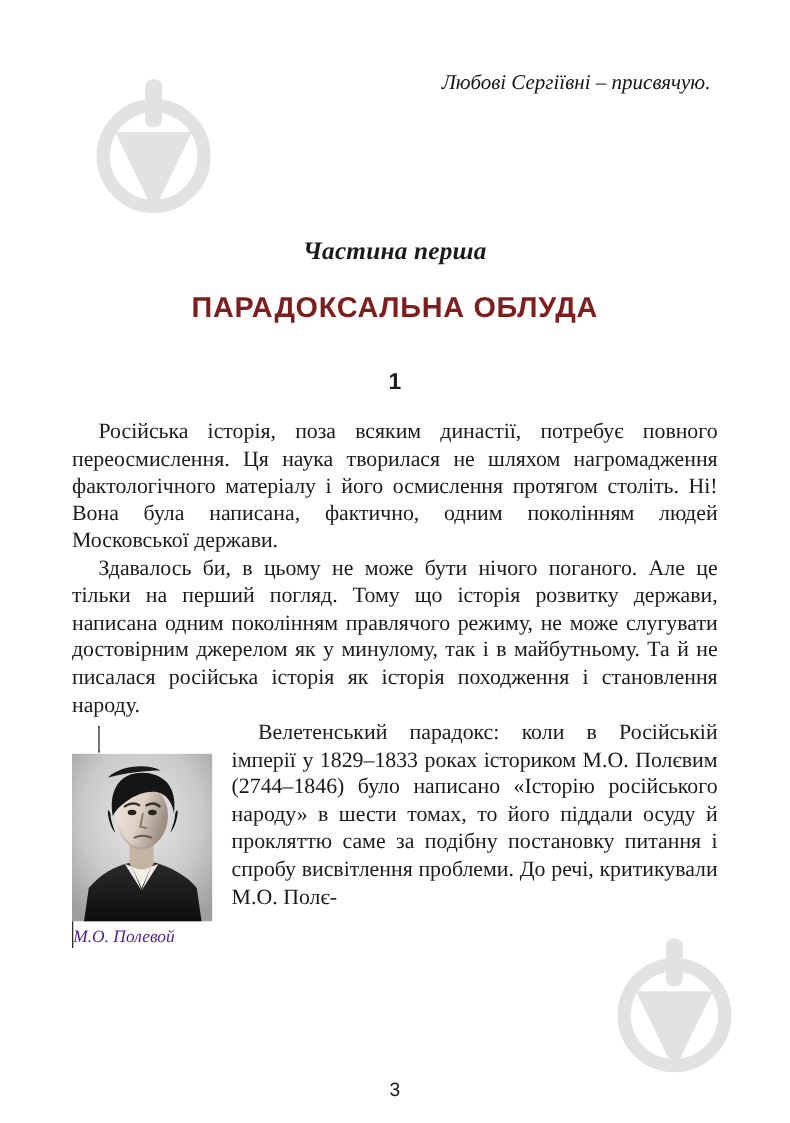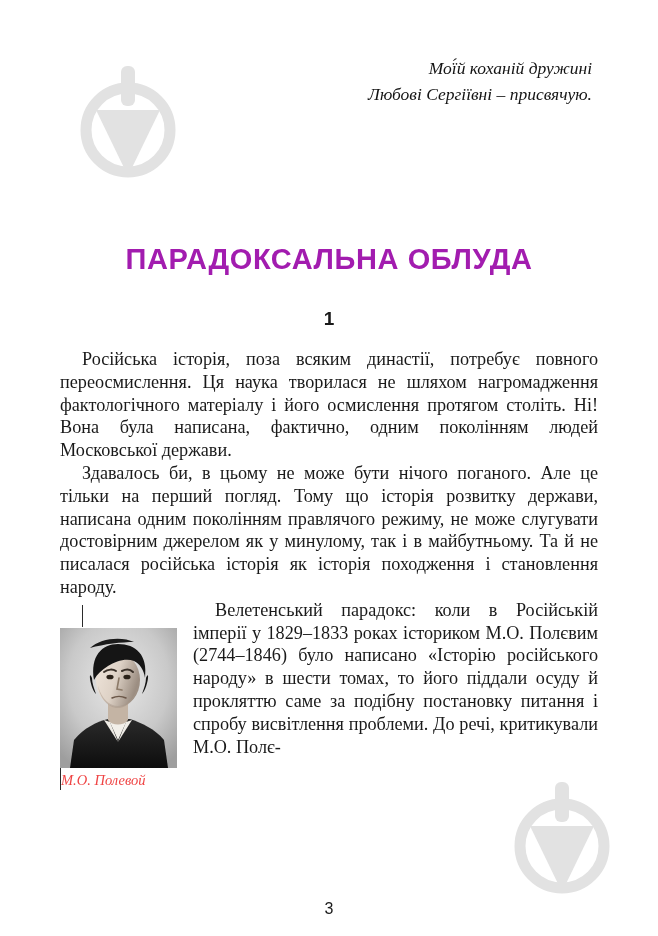--- a/index.html
+++ b/index.html
@@ -59,23 +59,23 @@
     letter-spacing: 0.2px;
   }
   #part-title {
     position: absolute;
     left: 0;
     top: 243px;
     width: 658px;
     text-align: center;
     font-family: "Liberation Sans", "DejaVu Sans", sans-serif;
     font-weight: bold;
-    font-size: 29px;
+    font-size: 24px;
     letter-spacing: 0.6px;
-    color: #a21caf;
+    color: #7f1d1d;
   }
   #chapter-number {
     position: absolute;
     left: 0;
     top: 308px;
     width: 658px;
     text-align: center;
     font-family: "Liberation Sans", "DejaVu Sans", sans-serif;
     font-weight: bold;
     font-size: 19px;
@@ -114,21 +114,21 @@
   }
   #portrait-frame svg { display: block; width: 117px; height: 140px; }
   #portrait-caption {
     margin-top: 8px;
     width: 119px;
     text-align: center;
     font-style: italic;
     font-size: 14.5px;
     text-indent: 0;
     white-space: nowrap;
-    color: #ef4444;
+    color: #4c1d95;
   }
 
   
   #page-number {
     position: absolute;
     left: 0;
     top: 900px;
     width: 658px;
     text-align: center;
     font-family: "Liberation Sans", "DejaVu Sans", sans-serif;
@@ -151,24 +151,24 @@
 
   <div class="watermark" id="watermark-bottom">
     <svg viewBox="0 0 112 132" xmlns="http://www.w3.org/2000/svg">
       <circle cx="56" cy="78" r="42" fill="none" stroke="#e2e2e2" stroke-width="11"></circle>
       <rect x="49" y="14" width="14" height="40" rx="6" fill="#e2e2e2"></rect>
       <path d="M24 58 L88 58 L56 124 Z" fill="#e2e2e2"></path>
     </svg>
   </div>
 
   <div id="dedication">
-    <div class="ded-line">Мої́й коханій дружині</div>
     <div class="ded-line">Любові Сергіївні – присвячую.</div>
   </div>
 
+  <div id="part-label">Частина перша</div>
   <div id="part-title">ПАРАДОКСАЛЬНА ОБЛУДА</div>
   <div id="chapter-number">1</div>
 
   <div id="body-text">
 
     <p>Російська історія, поза всяким династії, потребує повного переосмислення. Ця наука творилася не шляхом нагромадження фактологічного матеріалу і його осмислення протягом століть. Ні! Вона була написана, фактично, одним поколінням людей Московської держави.</p>
     <p>Здавалось би, в цьому не може бути нічого поганого. Але це тільки на перший погляд. Тому що історія розвитку держави, написана одним поколінням правлячого режиму, не може слугувати достовірним джерелом як у минулому, так і в майбутньому. Та й не писалася російська історія як історія походження і становлення народу.</p>
 
     <p>
       <span id="figure-polevoy">

